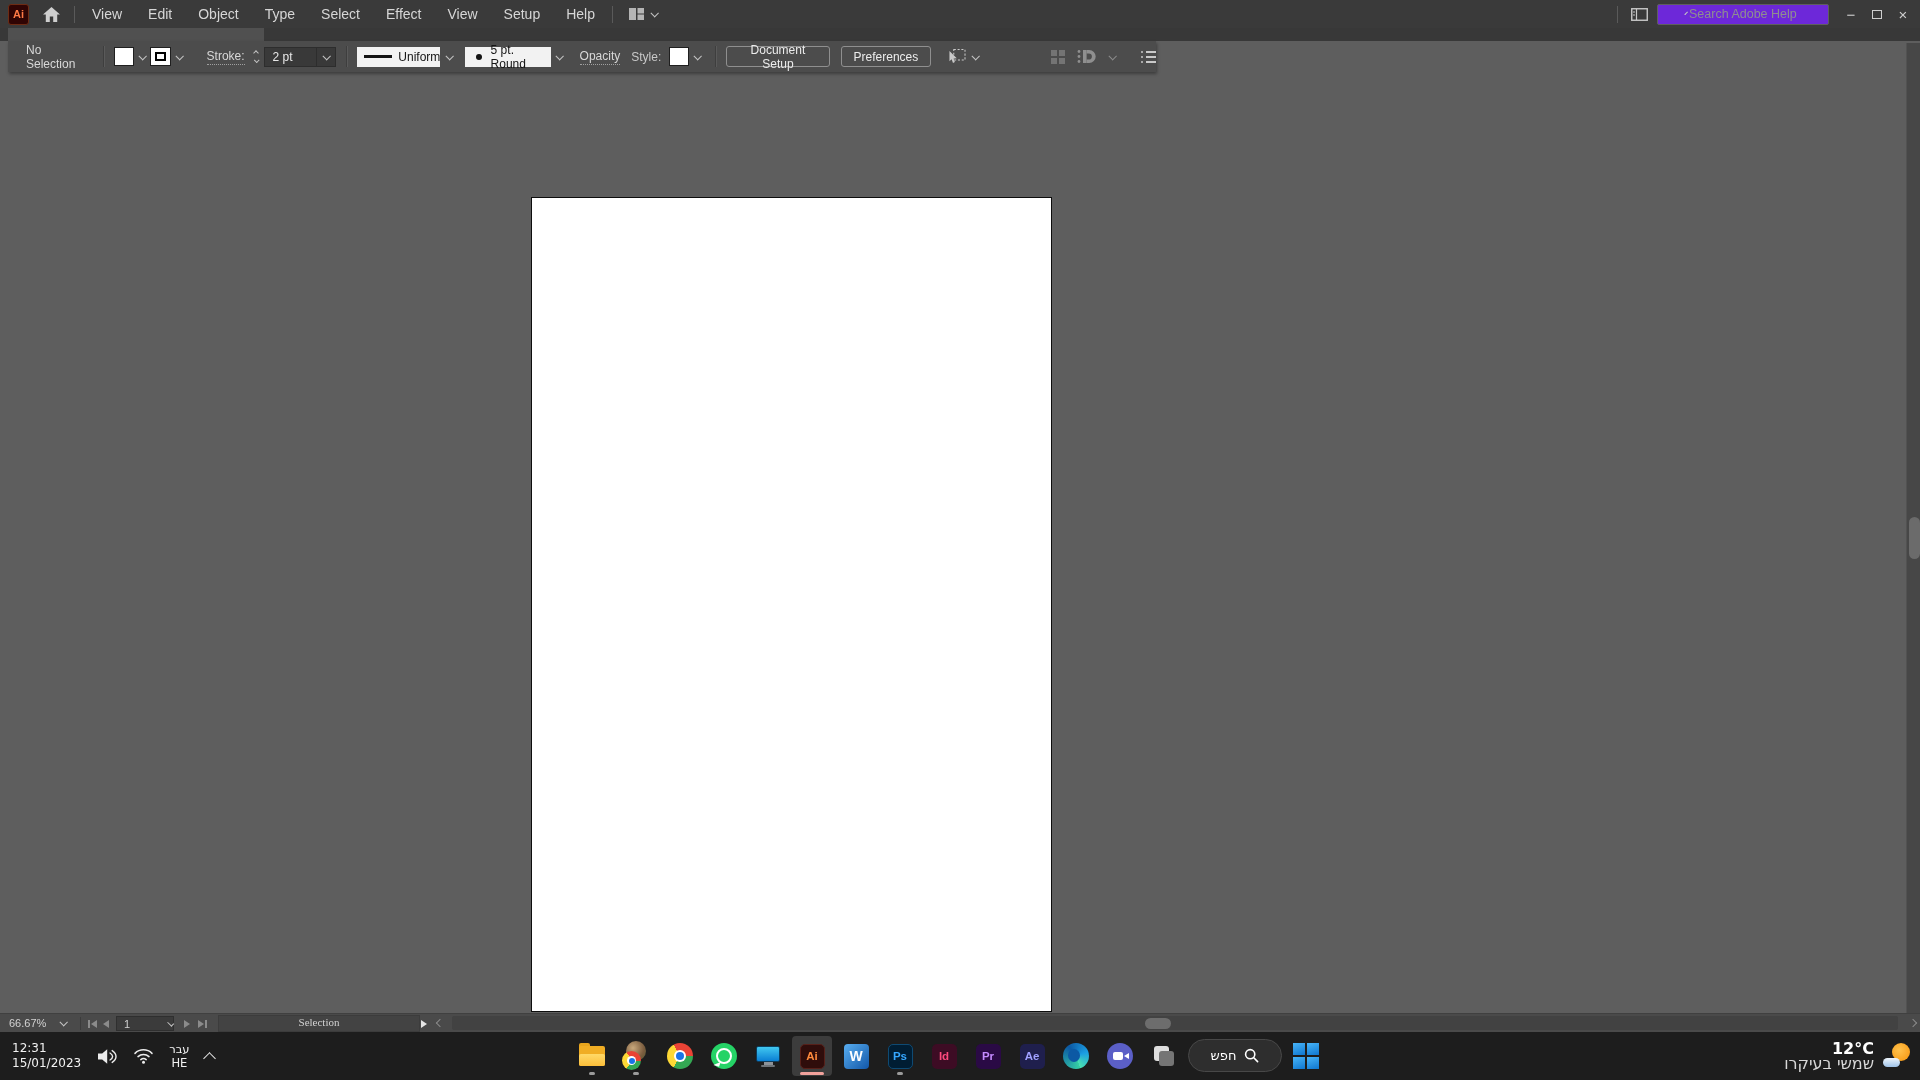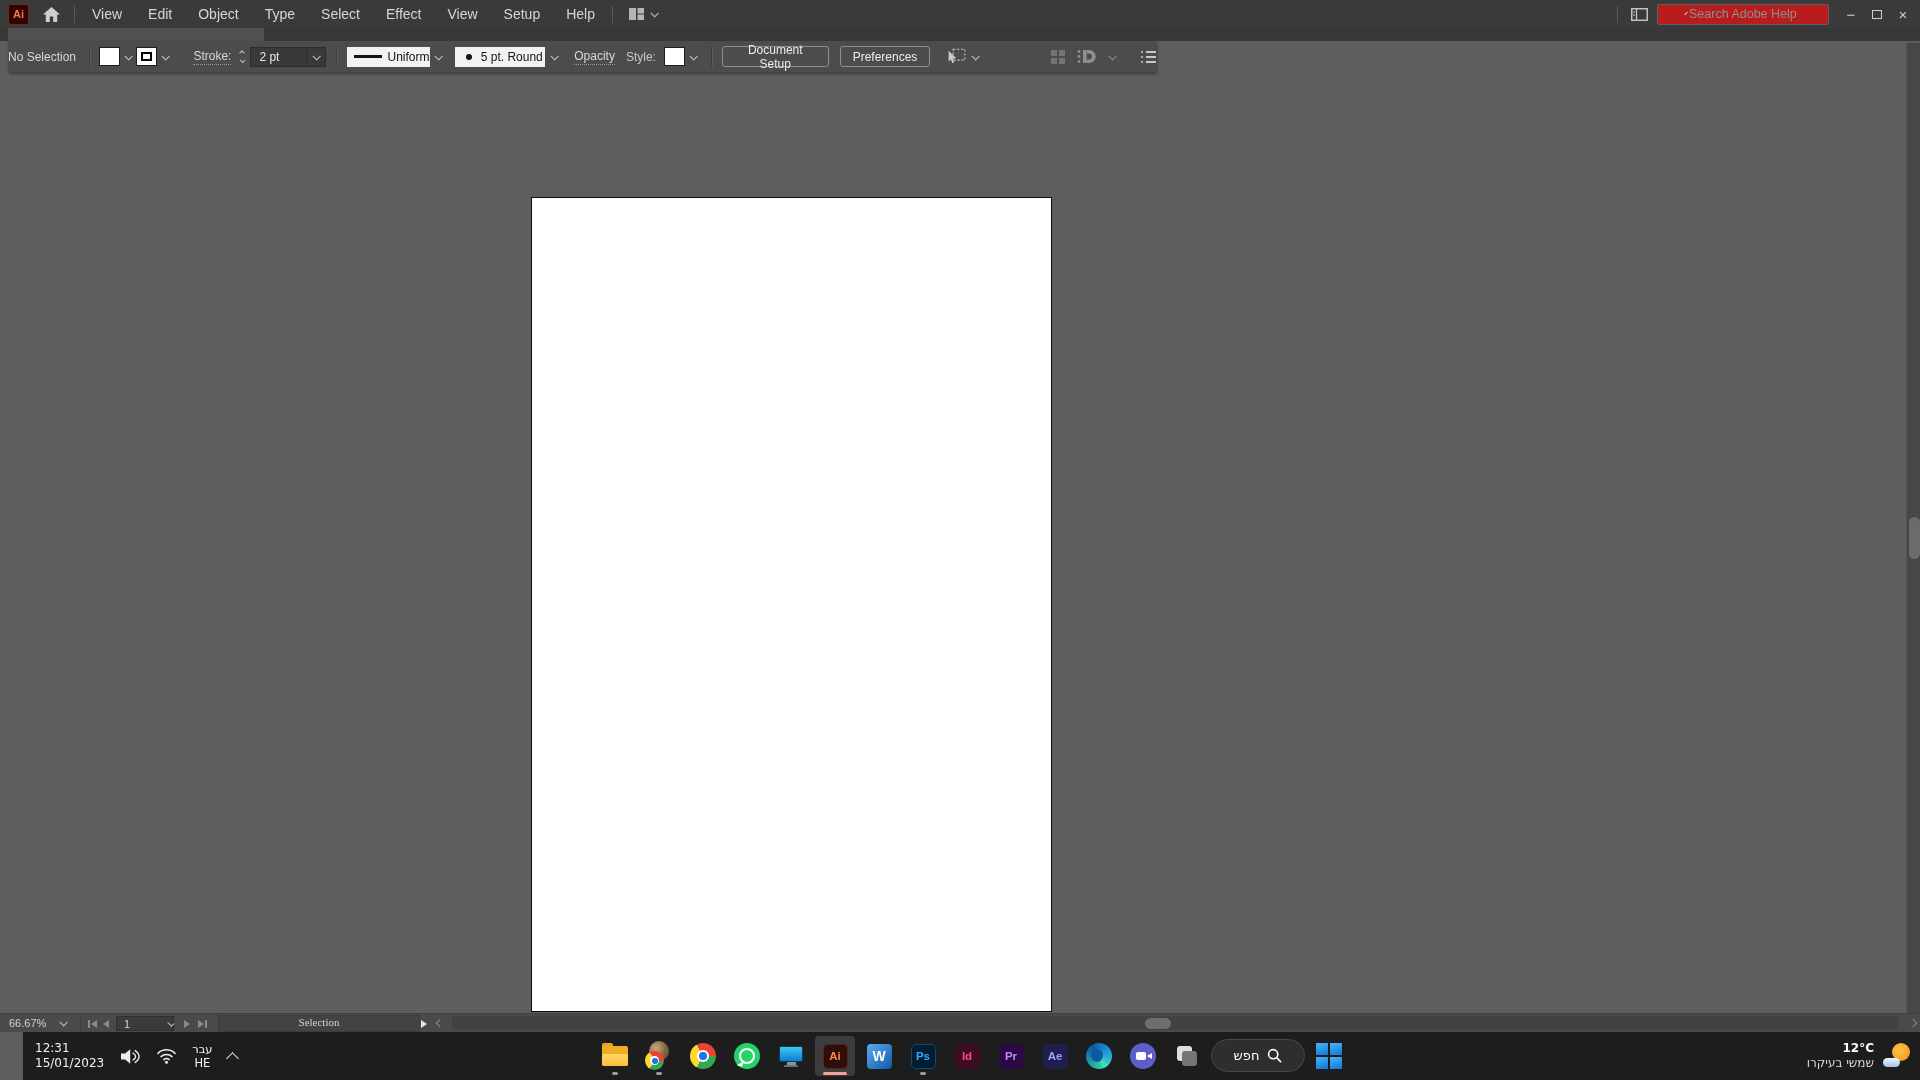--- a/index.html
+++ b/index.html
@@ -11,21 +11,21 @@
   .menubar { position:absolute; top:0; left:0; right:0; height:28px; background:#3a3a3a;
              display:flex; align-items:center; color:#d6d6d6; font-size:14px; z-index:30; }
   .ai-badge { width:21px; height:21px; margin-left:8px; background:#300403; border:1px solid #6e2c14;
               border-radius:3px; color:#ff7a45; font-size:11px; font-weight:bold;
               display:flex; align-items:center; justify-content:center; }
   .home-btn { margin:0 10px 0 14px; display:flex; align-items:center; }
   .vsep { width:1px; height:17px; background:#5a5a5a; margin:0 4px; }
   .menu-item { padding:0 13px; height:28px; display:flex; align-items:center; cursor:default; }
   .ws-btn { display:flex; align-items:center; gap:7px; margin:0 12px; }
   .mb-right { margin-left:auto; display:flex; align-items:center; gap:9px; padding-right:4px; }
-  .search-help { width:172px; height:21px; background:#b91c1c; border:1px solid #5f5f5f; border-radius:2px;
+  .search-help { width:172px; height:21px; background:#6d28d9; border:1px solid #5f5f5f; border-radius:2px;
                  display:flex; align-items:center; gap:3px; padding:0 24px; }
   .search-help input { background:transparent; border:none; outline:none; color:#cfcfcf; font-size:12.5px; width:118px; }
   .search-help input::placeholder { color:#8f8f8f; }
   .winbtn { width:26px; height:22px; display:flex; align-items:center; justify-content:center;
             color:#cfcfcf; font-size:15px; }
   .restore-glyph { position:relative; width:10px; height:9px; }
   .restore-glyph::before { content:""; position:absolute; top:0; right:0; width:8px; height:7px; border:1.2px solid #cfcfcf; }
   .restore-glyph::after { content:""; position:absolute; bottom:0; left:0; width:8px; height:7px; border:1.2px solid #cfcfcf; background:#3a3a3a; }
 
   
@@ -45,21 +45,21 @@
   .canvas-area { position:absolute; top:41px; left:0; right:0; height:972px; background:#5e5e5e; z-index:1; }
   .artboard { position:absolute; left:531px; top:156px; width:521px; height:815px; background:#ffffff; border:1px solid #0d0d0d; }
   .vscroll { position:absolute; top:2px; right:0; width:14px; height:970px; background:#474747; border-left:1px solid #525252; }
   .vscroll-thumb { position:absolute; left:1.5px; top:474px; width:11px; height:42px; background:#6b6b6b; border-radius:6px; }
 
   
   .cpanel { position:absolute; top:41px; left:8px; width:1148px; height:31px; background:#4c4c4c;
             box-shadow:1px 2px 3px rgba(0,0,0,.35); display:flex; align-items:center;
             font-size:12px; color:#d8d8d8; z-index:20; }
   .cp-sep { width:1px; height:21px; background:#3e3e3e; box-shadow:1px 0 0 #5a5a5a; margin:0 10px; }
-  .cp-nosel { width:78px; }
+  .cp-nosel { margin-left:18px; width:78px; }
   .swatch { width:23px; height:19px; background:#fff; border:1px solid #1f1f1f; display:flex; align-items:center; justify-content:center; }
   .swatch .ring { width:11px; height:9px; border:2.5px solid #000; background:#fff; }
   .chev-pad { padding:0 5px; display:flex; align-items:center; }
   .dotted-link { border-bottom:1px dotted #9f9f9f; padding-bottom:1px; }
   .stepper { display:flex; flex-direction:column; gap:4px; margin:0 6px 0 9px; }
   .field-dark { height:20px; background:#393939; border:1px solid #2d2d2d; display:flex; align-items:center; color:#e8e8e8; }
   .field-dark .fd-text { padding:0 8px; }
   .fd-chev { width:18px; height:100%; display:flex; align-items:center; justify-content:center; border-left:1px solid #2d2d2d; }
   .combo-white { height:20px; background:#f2f2f2; color:#141414; display:flex; align-items:center; }
   .wp-line { width:28px; height:3px; background:#141414; margin:0 6px 0 7px; }
@@ -85,21 +85,21 @@
   .tri.bright { border-left-color:#e6e6e6; }
   .tri-bar { width:2px; height:8px; background:#8b8b8b; }
   .sb-field { position:absolute; top:2px; height:15px; background:#3b3b3b; border:1px solid #2f2f2f; display:flex; align-items:center; }
   .sb-status { position:absolute; left:218px; top:1px; width:202px; height:17px; background:#434343;
                border:1px solid #3c3c3c; display:flex; align-items:flex-start; justify-content:center;font-family:Liberation Serif, serif; }
   .hscroll { position:absolute; left:452px; top:2px; width:1446px; height:14px; background:#424242; border-radius:2px; }
   .hscroll-thumb { position:absolute; left:693px; top:1.5px; width:26px; height:11px; background:#6d6d6d; border-radius:6px; }
 
   
   .taskbar { position:absolute; top:1032px; left:0; right:0; height:48px; background:#1d1d1d;
-             font-family:"DejaVu Sans",sans-serif; z-index:40;margin-left:23px; }
+             font-family:"DejaVu Sans",sans-serif; z-index:40; }
   .tray { position:absolute; left:12px; top:0; height:48px; display:flex; align-items:center; gap:15px; color:#f2f2f2; font-size:12px; }
   .clock div { line-height:15px; }
   .lang { text-align:center; line-height:14px; font-size:11.5px; }
   .chev-up-big { width:9px; height:9px; border-left:1.7px solid #e8e8e8; border-top:1.7px solid #e8e8e8; transform:rotate(45deg); margin-top:4px; }
 
   .apps { position:absolute; left:572px; top:4px; display:flex; gap:4px; }
   .tile { width:40px; height:40px; border-radius:4px; display:flex; align-items:center; justify-content:center; position:relative; }
   .tile.active { background:#3c3c3c; }
   .ind { position:absolute; bottom:1px; left:50%; transform:translateX(-50%); width:6px; height:3px; border-radius:2px; background:#9b9b9b; }
   .ind.active { width:24px; background:#f2a29c; }
@@ -157,21 +157,21 @@
                display:flex; align-items:center; justify-content:center; gap:8px; color:#fff; font-size:13px; direction:rtl; }
   .start { width:26px; height:26px; display:grid; grid-template-columns:12px 12px; grid-gap:2px; }
   .start span { width:12px; height:12px; background:linear-gradient(160deg,#47b4f8,#0f77d0); }
 
   .weather { position:absolute; right:8px; top:0; height:48px; display:flex; align-items:center; gap:8px; direction:rtl; color:#eee; }
   .wicon { position:relative; width:30px; height:30px; }
   .wicon .sun { position:absolute; top:2px; right:2px; width:18px; height:18px; border-radius:50%;
                 background:radial-gradient(circle at 40% 40%,#ffc24d,#f5920b); }
   .wicon .cloud { position:absolute; bottom:4px; left:1px; width:17px; height:9px; border-radius:8px;
                   background:linear-gradient(180deg,#eef5fc,#9fc3e8); }
-  .weather-text { text-align:right; line-height:15px; font-size:12px; color:#d8d8d8; }
+  .weather-text { text-align:right; line-height:15px; font-size:16px; color:#d8d8d8; }
   .weather-text .temp { font-weight:bold; color:#fff; }
 
   svg { display:block; }
 </style>
 </head>
 <body>
 
 <div id="screen">
 
   <div class="menubar">

